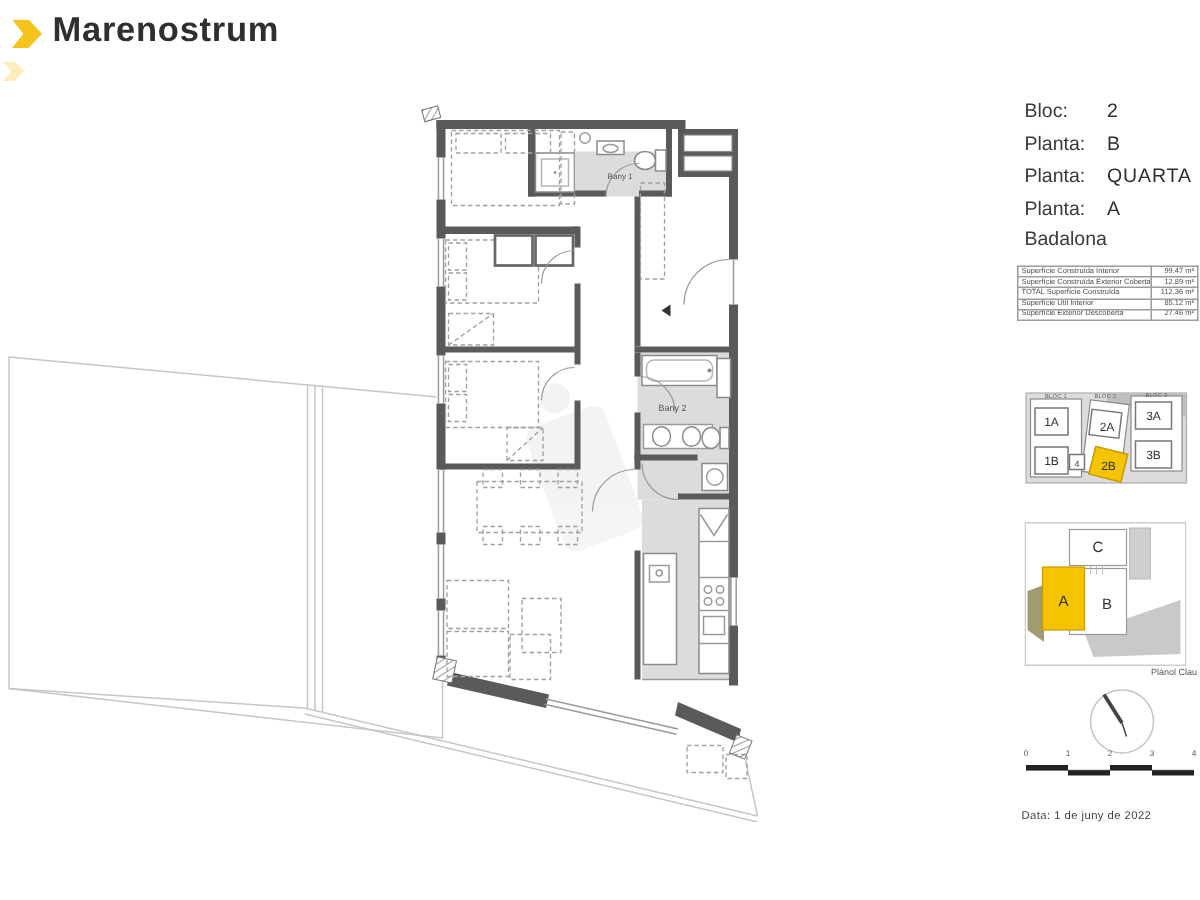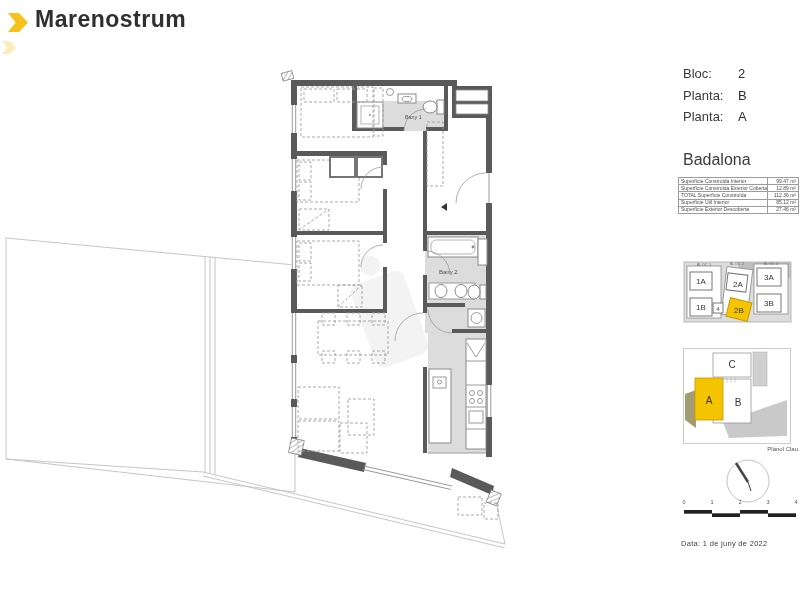--- a/index.html
+++ b/index.html
@@ -9,21 +9,21 @@
   .logo{position:absolute;left:8px;top:13px;width:20px;height:19px;background:#f6c21c;
         clip-path:polygon(0 0,55% 0,100% 50%,55% 100%,0 100%,38% 50%);}
   .logo-shadow{position:absolute;left:2px;top:41px;width:14px;height:13px;background:#f6c21c;opacity:.3;
         clip-path:polygon(0 0,55% 0,100% 50%,55% 100%,0 100%,38% 50%);}
   .title{position:absolute;left:35px;top:6px;margin:0;font-size:23px;font-weight:700;
          letter-spacing:.5px;color:#2f2f2f;}
   
   .info{position:absolute;left:683px;top:63px;font-size:13px;line-height:21.5px;color:#3a3a3a;}
   .info .lbl{display:inline-block;width:55px;}
   .info .val{letter-spacing:.6px;color:#2f2f2f;}
-  .city{position:absolute;left:683px;top:151px;font-size:16px;color:#3a3a3a;}
+  .city{position:absolute;left:683px;top:151px;font-size:13px;color:#3a3a3a;}
   
   table.surface{position:absolute;left:678px;top:177px;width:121px;border-collapse:collapse;
         font-size:5px;color:#4c4c4c;table-layout:fixed;}
   table.surface td{border:0.5px solid #9c9c9c;padding:0.5px 2px;line-height:5.2px;
         white-space:nowrap;overflow:hidden;}
   td.tv{width:26px;text-align:right;}
   
   .keycaption{position:absolute;left:700px;top:446px;width:98px;text-align:right;
         font-size:6px;color:#555;}
   .datefoot{position:absolute;left:681px;top:526px;font-size:7.5px;color:#3f3f3f;letter-spacing:.3px;margin-top:13px;}
@@ -41,20 +41,21 @@
 
 <div class="page">
 
   <div class="logo"></div>
   <div class="logo-shadow"></div>
   <h1 class="title">Marenostrum</h1>
 
   <div class="info">
     <div><span class="lbl">Bloc:</span><span class="val">2</span></div>
     <div><span class="lbl">Planta:</span><span class="val">B</span></div>
+    <div><span class="lbl">Planta:</span><span class="val">QUARTA</span></div>
     <div><span class="lbl">Planta:</span><span class="val">A</span></div>
   </div>
   <div class="city">Badalona</div>
 
   <table class="surface">
     <tbody>
         <tr>
           <td class="tl">Superfície Construïda Interior</td>
           <td class="tv">99.47 m²</td>
         </tr>

